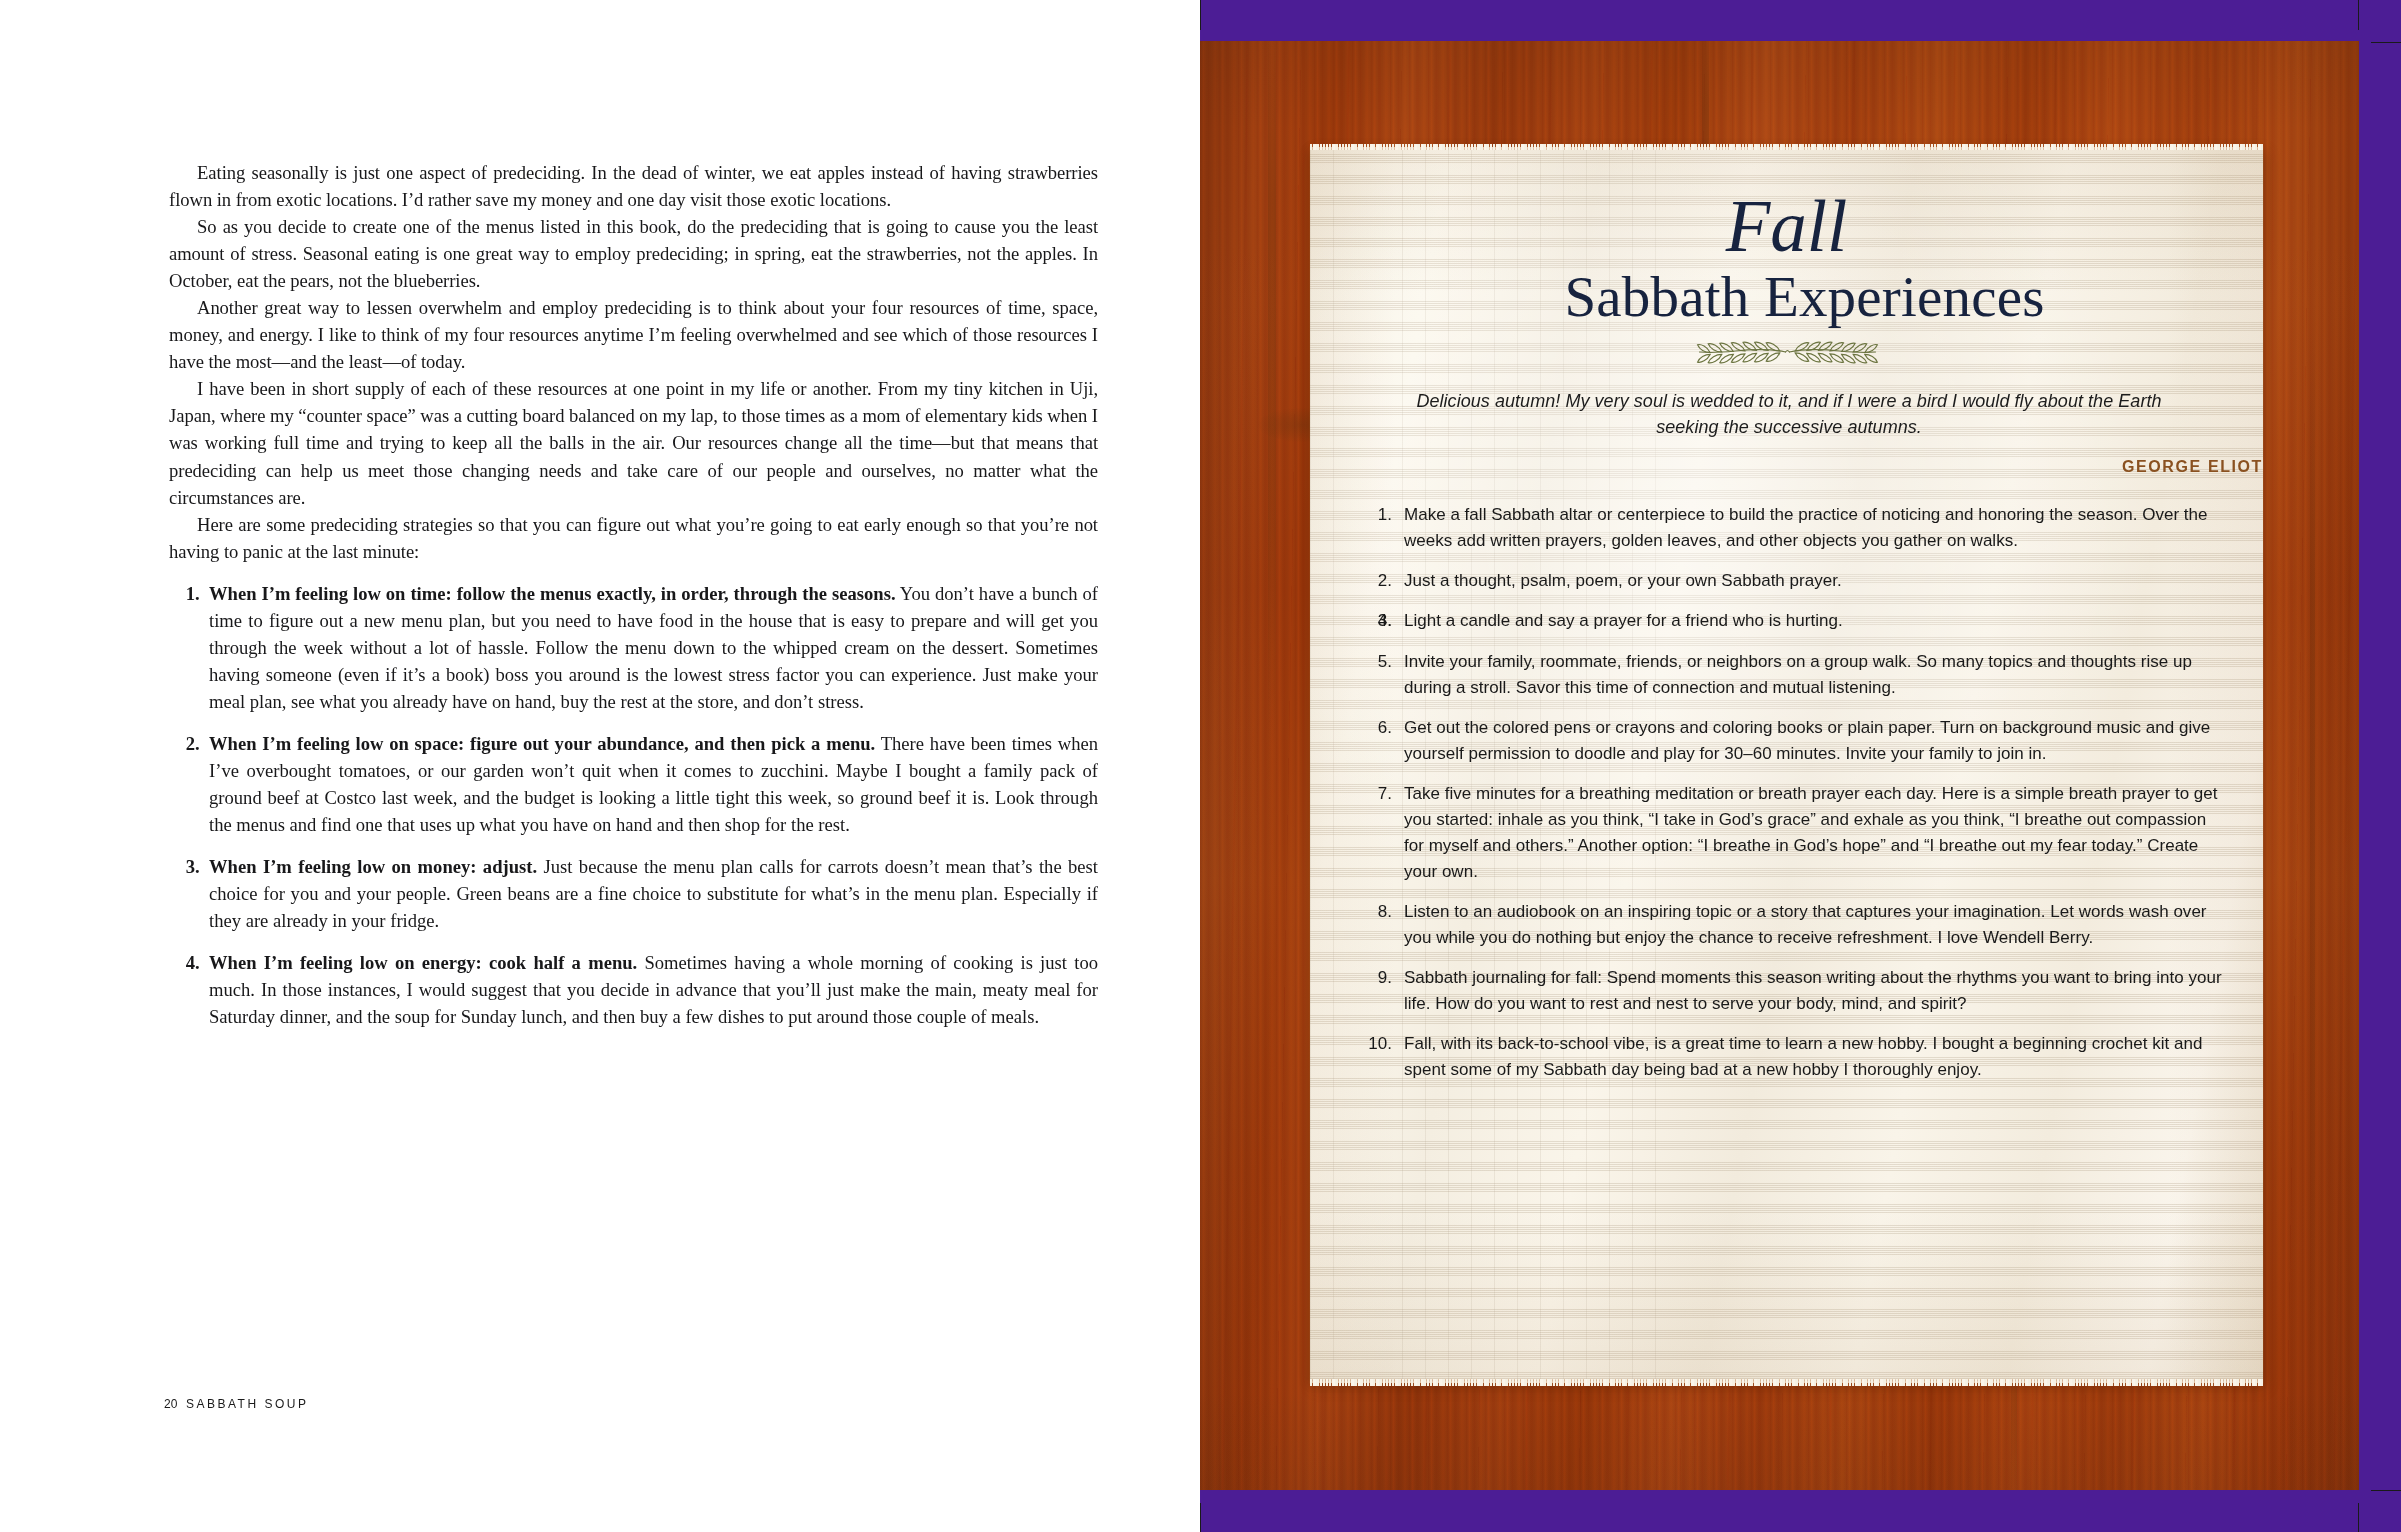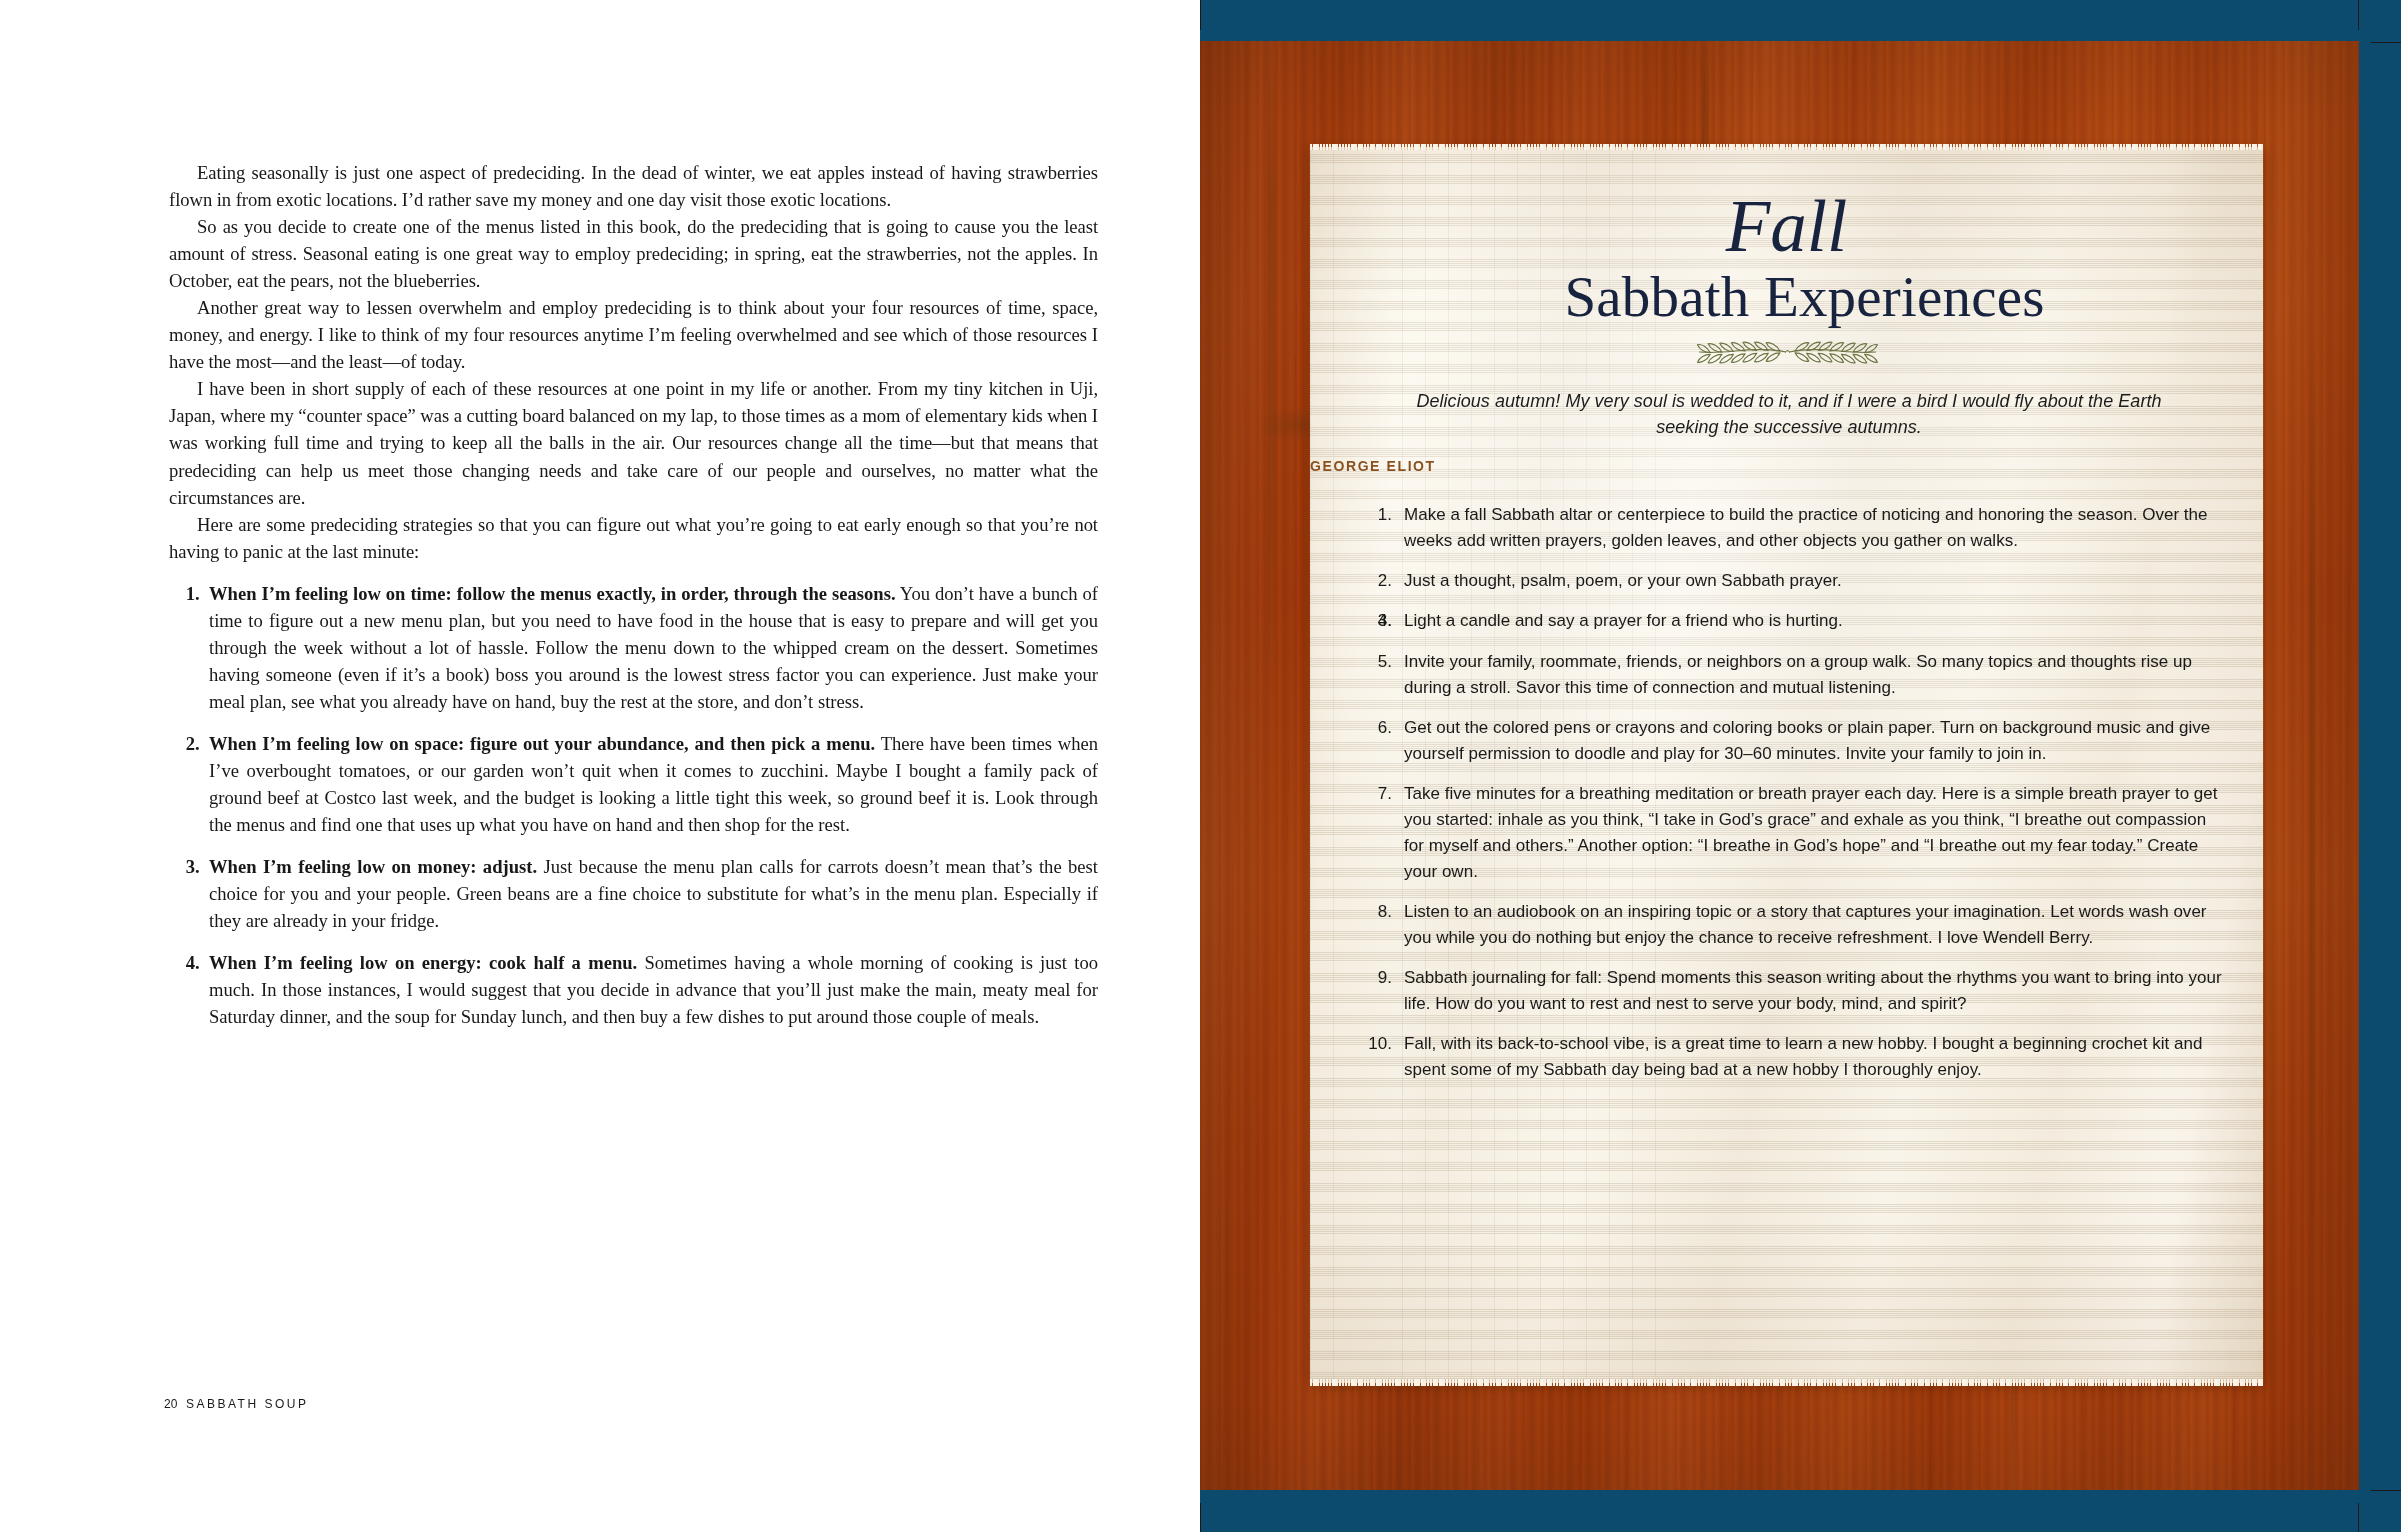--- a/index.html
+++ b/index.html
@@ -3,21 +3,21 @@
 <meta charset="utf-8">
 <title>Sabbath Soup — Fall Sabbath Experiences</title>
 <style>
   html,body{margin:0;padding:0;background:#ffffff;}
   body{
     width:2401px;height:1533px;
     font-family:"Liberation Serif",serif;
     -webkit-font-smoothing:antialiased;
     overflow:hidden;position:relative;
   }
-  .spread{position:absolute;inset:0;background:#0c4a6e;}
+  .spread{position:absolute;inset:0;background:#4c1d95;}
 
   
   .cmark{position:absolute;background:#1a1a1a;}
   .cmark.v{width:1.4px;}
   .cmark.h{height:1.4px;}
 
   
   .page-left{
     position:absolute;left:0;top:0;width:1200px;height:1533px;
     background:#ffffff;
@@ -185,24 +185,24 @@
     position:absolute;left:97px;right:92px;top:241px;
     text-align:center;
     font-family:"Liberation Sans",sans-serif;
     font-style:italic;
     font-size:18px;line-height:1.47;
     color:#1c1c1c;
     letter-spacing:0.05px;
   }
   .attrib{
     position:absolute;left:0;right:0;top:311px;
-    text-align:left;
+    text-align:right;
     font-family:"Liberation Sans",sans-serif;
     font-weight:bold;
-    font-size:14px;
+    font-size:16px;
     letter-spacing:1.6px;
     color:#8a5120;
   }
   .exp-list{
     position:absolute;left:54px;right:33px;top:355px;
   }
   .exp-item{
     position:relative;
     padding-left:40px;
     margin-bottom:14.5px;

